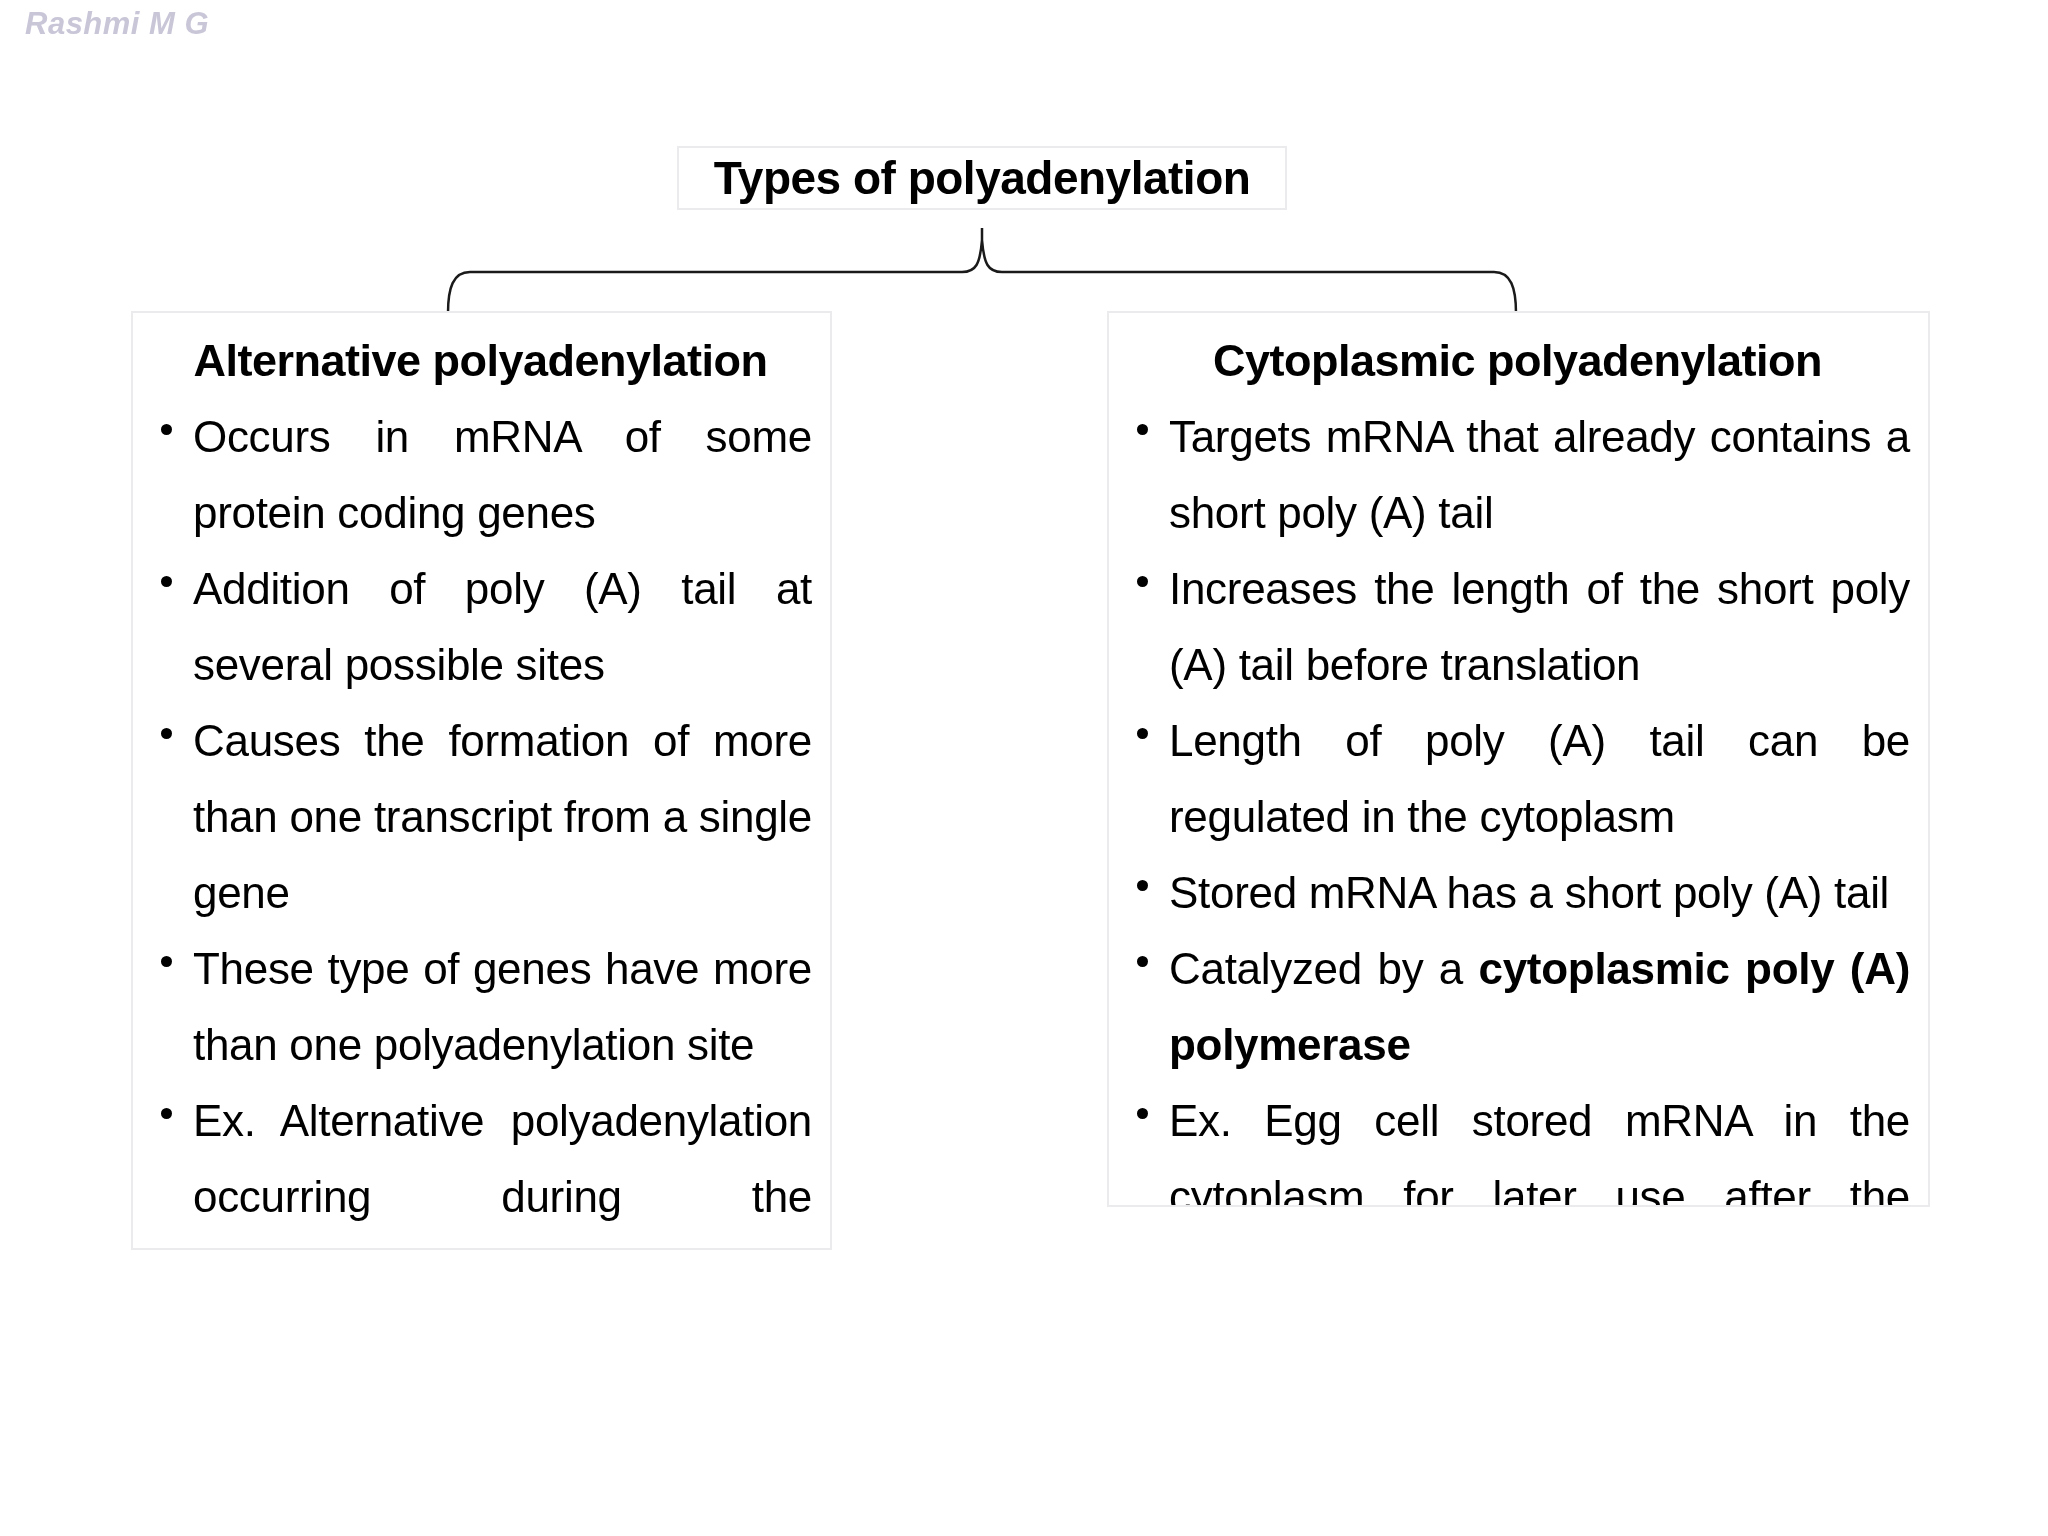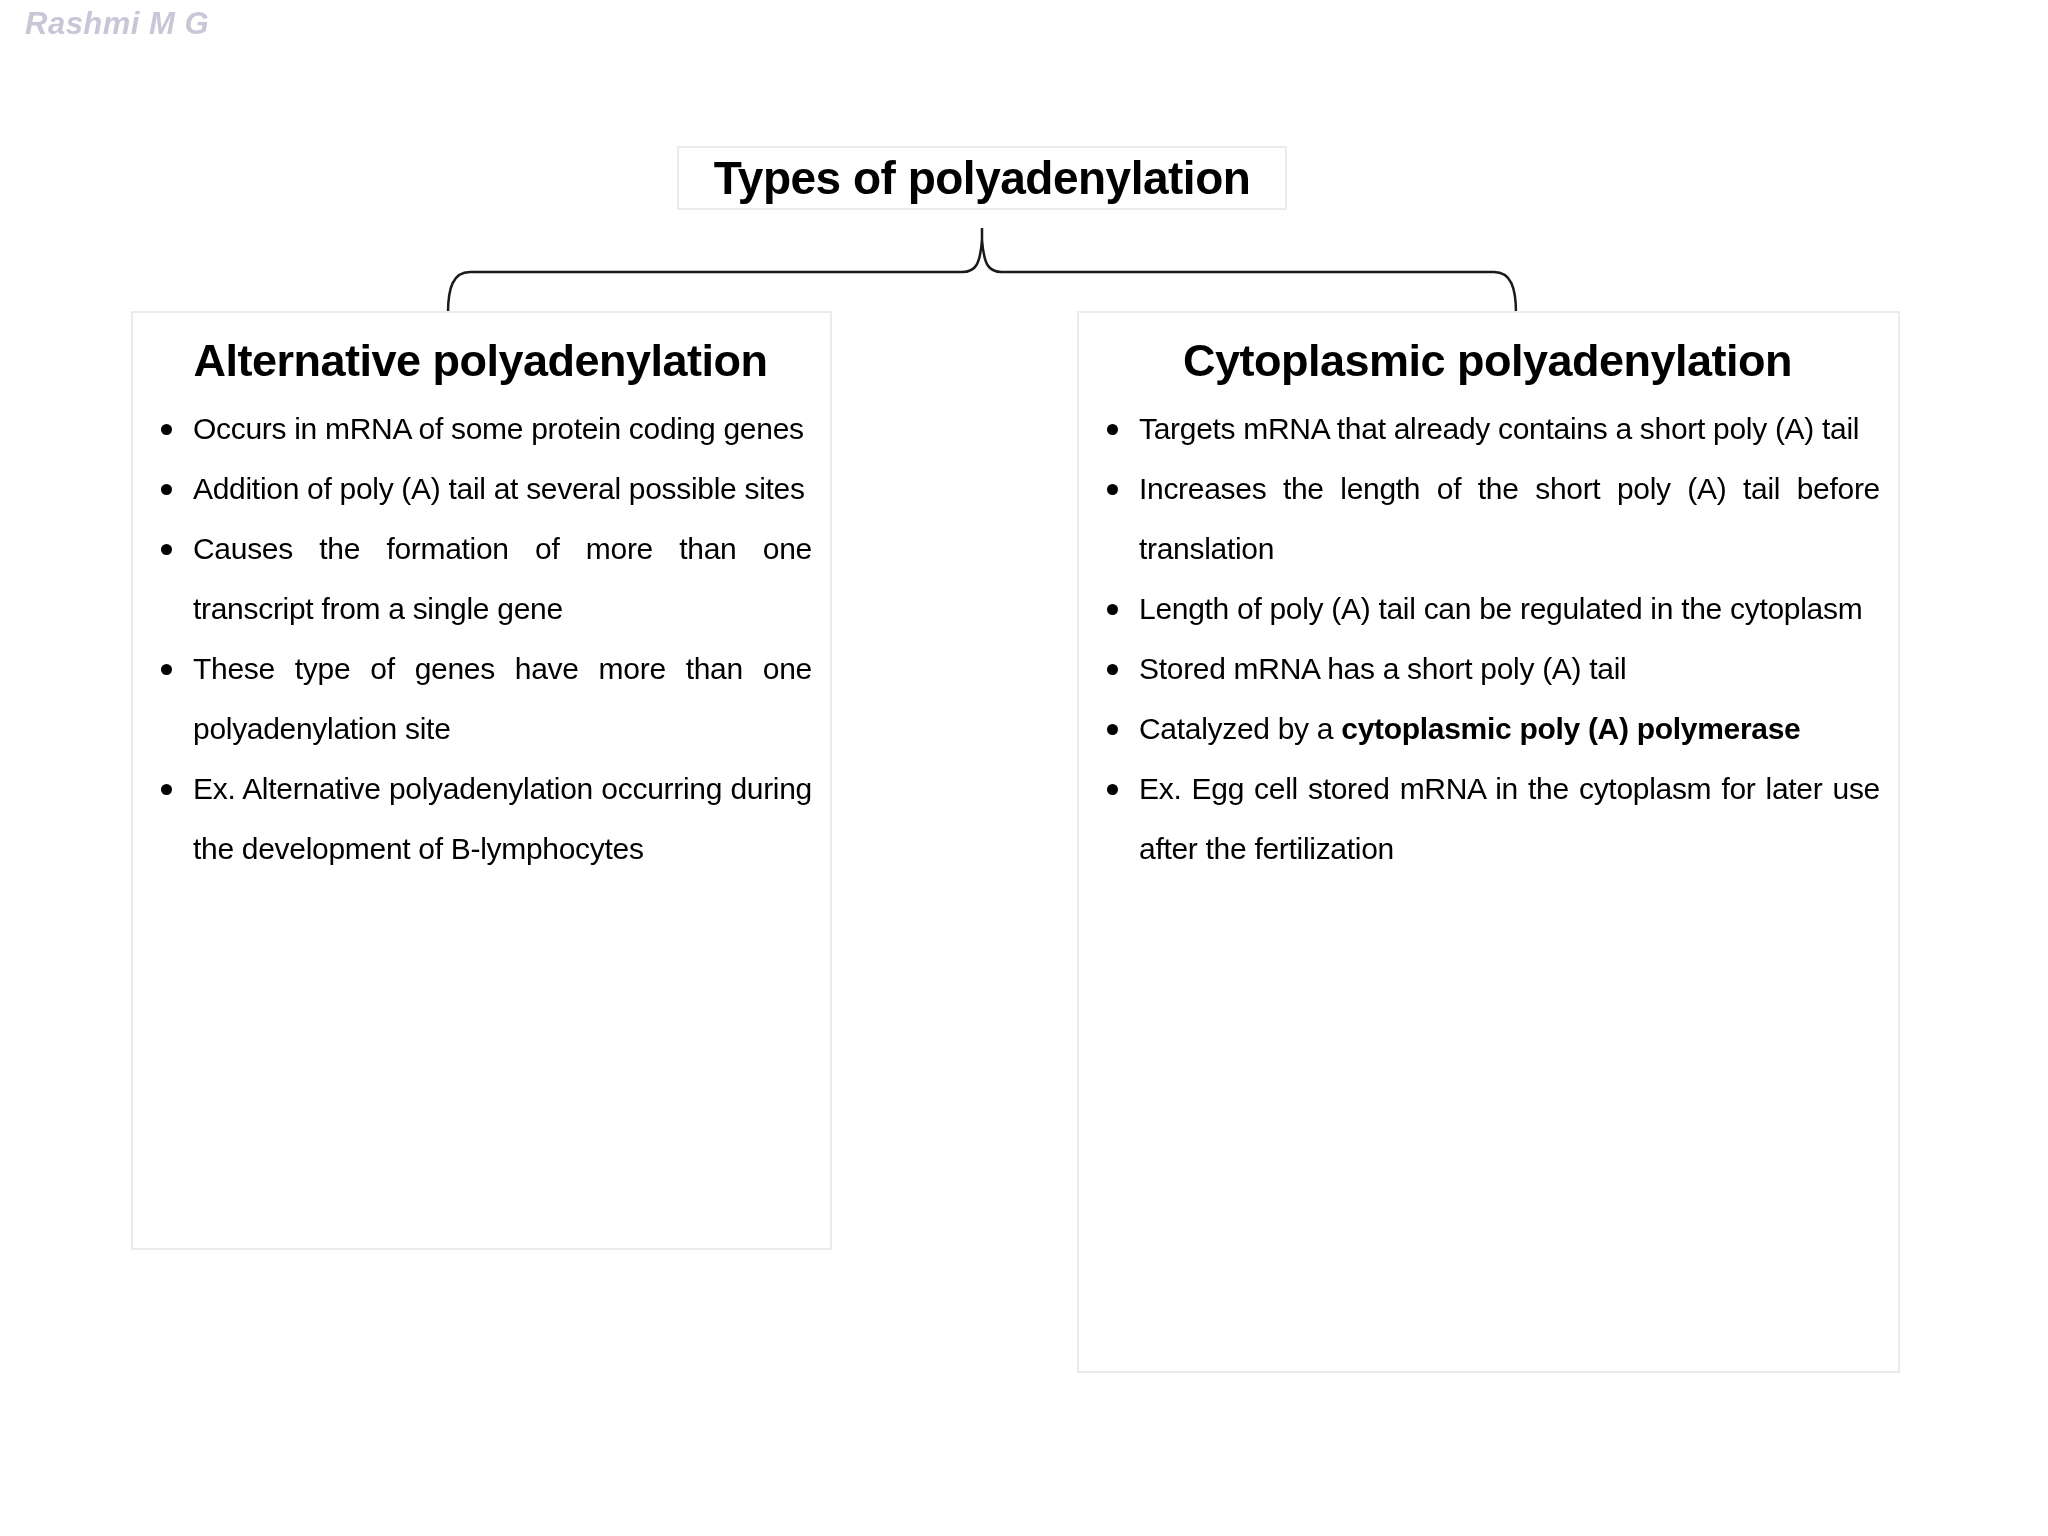--- a/index.html
+++ b/index.html
@@ -45,37 +45,37 @@
   }
 
   .info-box{
     position:absolute;top:311px;
     background:#ffffff;
     border:2px solid var(--box-border);
     overflow:hidden;
     padding:16px 18px 10px 16px;
   }
   .box-left{left:131px;width:701px;height:939px;}
-  .box-right{left:1077px;width:823px;height:1062px;}
+  .box-right{left:1107px;width:823px;height:896px;}
 
   .box-heading{
     margin:0 0 6px 0;
     text-align:center;
     font-size:45px;font-weight:bold;
     line-height:64px;
     letter-spacing:-0.5px;
   }
   ul.bullets{
     margin:0;padding:0;list-style:none;
   }
   ul.bullets li{
     position:relative;
     padding-left:44px;
-    font-size:30px;
-    line-height:60px;
+    font-size:44px;
+    line-height:76px;
     text-align:justify;
     letter-spacing:-0.3px;
   }
   ul.bullets li::before{
     content:"";
     position:absolute;left:12px;top:25px;
     width:11px;height:11px;
     background:var(--text);
     border-radius:50%;
   }

